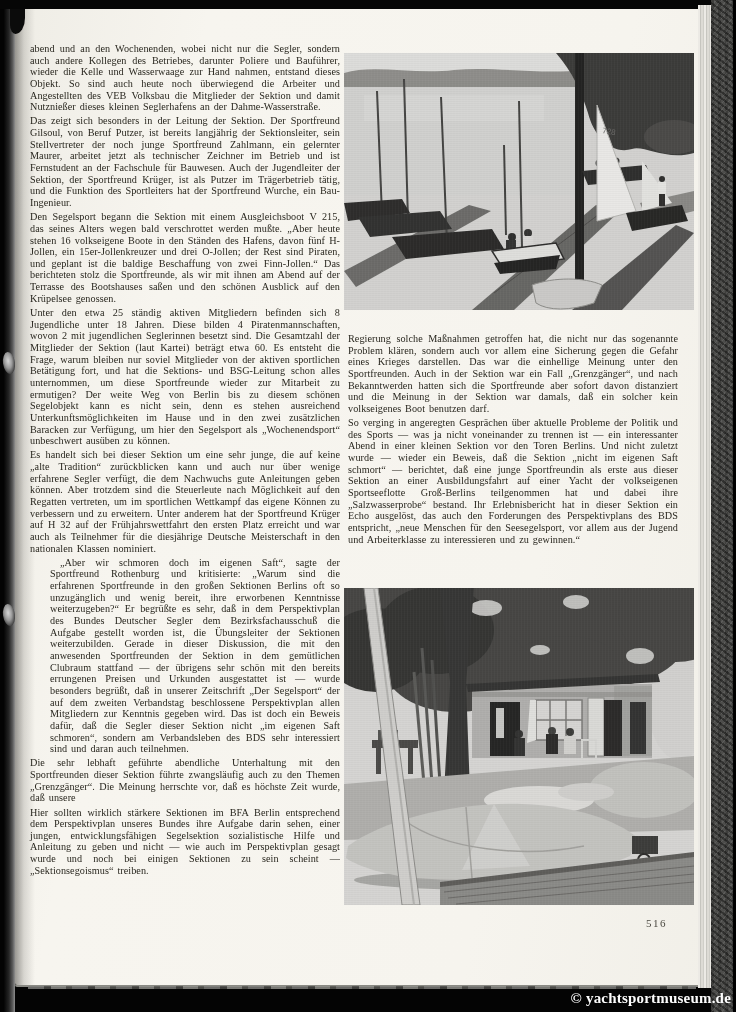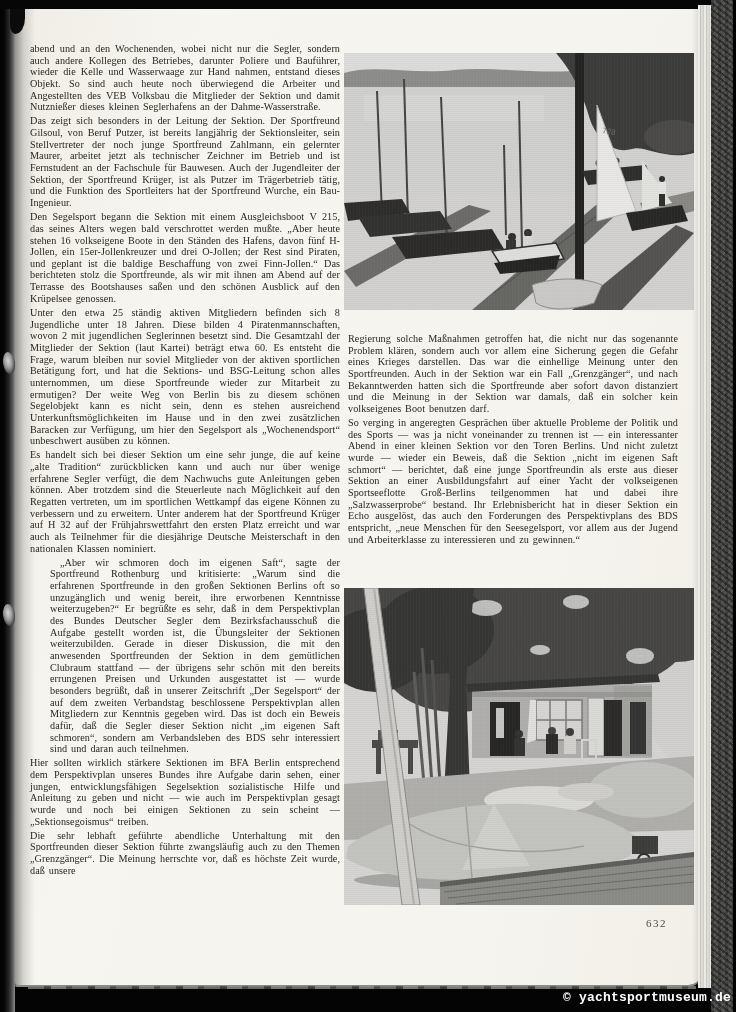--- a/index.html
+++ b/index.html
@@ -9,20 +9,21 @@
     font-family:"Liberation Serif","DejaVu Serif",serif;
   }
   .scan{position:absolute;inset:0;}
 
   
   .page{
     position:absolute;left:15px;top:9px;width:687px;height:976px;
     background:linear-gradient(100deg,#efede6 0%,#f7f5ef 22%,#f6f4ee 70%,#f1efe8 100%);
     border-radius:0 0 14px 2px;
     box-shadow:0 2px 0 #8a8a84;
+    padding-left:25px;
   }
   .page::before{ 
     content:"";position:absolute;left:0;top:0;width:20px;height:100%;
     background:linear-gradient(to right,rgba(40,38,34,.45),rgba(40,38,34,.15) 45%,rgba(40,38,34,0));
   }
   .page::after{ 
     content:"";position:absolute;right:0;top:0;width:10px;height:100%;
     background:linear-gradient(to left,rgba(60,58,52,.18),rgba(60,58,52,0));
   }
 
@@ -80,49 +81,49 @@
   .photo-top{left:329px;top:44px;width:350px;height:257px;}
   .photo-bottom{left:329px;top:579px;width:350px;height:317px;}
 
   
   .page-number{
     position:absolute;left:600px;top:908px;width:52px;text-align:right;
     font-size:11px;letter-spacing:1.5px;color:#4c4a42;
   }
   .watermark{
     position:absolute;right:5px;top:990px;color:#fdfdfd;
-    font-family:Liberation Mono, monospace;
-    font-weight:bold;font-size:13px;letter-spacing:.2px;
+    font-family:Liberation Serif, serif;
+    font-weight:bold;font-size:15px;letter-spacing:.2px;
   }
 </style>
 </head>
 <body>
 
 <div class="scan">
 
   <div class="gutter"></div>
   <div class="hole h1"></div>
   <div class="hole h2"></div>
 
   <div class="page">
     <div class="col col-left" id="col-left">
         <p class="para">abend und an den Wochenenden, wobei nicht nur die Segler, sondern auch andere Kollegen des Betriebes, darunter Poliere und Bauführer, wieder die Kelle und Wasserwaage zur Hand nahmen, entstand dieses Objekt. So sind auch heute noch überwiegend die Arbeiter und Angestellten des VEB Volksbau die Mitglieder der Sektion und damit Nutznießer dieses kleinen Seglerhafens an der Dahme-Wasserstraße.</p>
         <p class="para">Das zeigt sich besonders in der Leitung der Sektion. Der Sportfreund Gilsoul, von Beruf Putzer, ist bereits langjährig der Sektionsleiter, sein Stellvertreter der noch junge Sportfreund Zahlmann, ein gelernter Maurer, arbeitet jetzt als technischer Zeichner im Betrieb und ist Fernstudent an der Fachschule für Bauwesen. Auch der Jugendleiter der Sektion, der Sportfreund Krüger, ist als Putzer im Trägerbetrieb tätig, und die Funktion des Sportleiters hat der Sportfreund Wurche, ein Bau-Ingenieur.</p>
         <p class="para">Den Segelsport begann die Sektion mit einem Ausgleichsboot V 215, das seines Alters wegen bald verschrottet werden mußte. „Aber heute stehen 16 volkseigene Boote in den Ständen des Hafens, davon fünf H-Jollen, ein 15er-Jollenkreuzer und drei O-Jollen; der Rest sind Piraten, und geplant ist die baldige Beschaffung von zwei Finn-Jollen.“ Das berichteten stolz die Sportfreunde, als wir mit ihnen am Abend auf der Terrasse des Bootshauses saßen und den schönen Ausblick auf den Krüpelsee genossen.</p>
         <p class="para">Unter den etwa 25 ständig aktiven Mitgliedern befinden sich 8 Jugendliche unter 18 Jahren. Diese bilden 4 Piratenmannschaften, wovon 2 mit jugendlichen Seglerinnen besetzt sind. Die Gesamtzahl der Mitglieder der Sektion (laut Kartei) beträgt etwa 60. Es entsteht die Frage, warum bleiben nur soviel Mitglieder von der aktiven sportlichen Betätigung fort, und hat die Sektions- und BSG-Leitung schon alles unternommen, um diese Sportfreunde wieder zur Mitarbeit zu ermutigen? Der weite Weg von Berlin bis zu diesem schönen Segelobjekt kann es nicht sein, denn es stehen ausreichend Unterkunftsmöglichkeiten im Hause und in den zwei zusätzlichen Baracken zur Verfügung, um hier den Segelsport als „Wochenendsport“ unbeschwert ausüben zu können.</p>
         <p class="para">Es handelt sich bei dieser Sektion um eine sehr junge, die auf keine „alte Tradition“ zurückblicken kann und auch nur über wenige erfahrene Segler verfügt, die dem Nachwuchs gute Anleitungen geben können. Aber trotzdem sind die Steuerleute nach Möglichkeit auf den Regatten vertreten, um im sportlichen Wettkampf das eigene Können zu verbessern und zu erweitern. Unter anderem hat der Sportfreund Krüger auf H 32 auf der Frühjahrswettfahrt den ersten Platz erreicht und war auch als Teilnehmer für die diesjährige Deutsche Meisterschaft in den nationalen Klassen nominiert.</p>
         <p class="para indent">„Aber wir schmoren doch im eigenen Saft“, sagte der Sportfreund Rothenburg und kritisierte: „Warum sind die erfahrenen Sportfreunde in den großen Sektionen Berlins oft so unzugänglich und wenig bereit, ihre erworbenen Kenntnisse weiterzugeben?“ Er begrüßte es sehr, daß in dem Perspektivplan des Bundes Deutscher Segler dem Bezirksfachausschuß die Aufgabe gestellt worden ist, die Übungsleiter der Sektionen weiterzubilden. Gerade in dieser Diskussion, die mit den anwesenden Sportfreunden der Sektion in dem gemütlichen Clubraum stattfand — der übrigens sehr schön mit den bereits errungenen Preisen und Urkunden ausgestattet ist — wurde besonders begrüßt, daß in unserer Zeitschrift „Der Segelsport“ der auf dem zweiten Verbandstag beschlossene Perspektivplan allen Mitgliedern zur Kenntnis gegeben wird. Das ist doch ein Beweis dafür, daß die Segler dieser Sektion nicht „im eigenen Saft schmoren“, sondern am Verbandsleben des BDS sehr interessiert sind und daran auch teilnehmen.</p>
+        <p class="para">Die sehr lebhaft geführte abendliche Unterhaltung mit den Sportfreunden dieser Sektion führte zwangsläufig auch zu den Themen „Grenzgänger“. Die Meinung herrschte vor, daß es höchste Zeit wurde, daß unsere</p>
         <p class="para">Hier sollten wirklich stärkere Sektionen im BFA Berlin entsprechend dem Perspektivplan unseres Bundes ihre Aufgabe darin sehen, einer jungen, entwicklungsfähigen Segelsektion sozialistische Hilfe und Anleitung zu geben und nicht — wie auch im Perspektivplan gesagt wurde und noch bei einigen Sektionen zu sein scheint — „Sektionsegoismus“ treiben.</p>
-        <p class="para">Die sehr lebhaft geführte abendliche Unterhaltung mit den Sportfreunden dieser Sektion führte zwangsläufig auch zu den Themen „Grenzgänger“. Die Meinung herrschte vor, daß es höchste Zeit wurde, daß unsere</p>
       </div>
     <div class="col col-right" id="col-right">
         <p class="para">Regierung solche Maßnahmen getroffen hat, die nicht nur das sogenannte Problem klären, sondern auch vor allem eine Sicherung gegen die Gefahr eines Krieges darstellen. Das war die einhellige Meinung unter den Sportfreunden. Auch in der Sektion war ein Fall „Grenzgänger“, und nach Bekanntwerden hatten sich die Sportfreunde aber sofort davon distanziert und die Meinung in der Sektion war damals, daß ein solcher kein volkseigenes Boot benutzen darf.</p>
         <p class="para">So verging in angeregten Gesprächen über aktuelle Probleme der Politik und des Sports — was ja nicht voneinander zu trennen ist — ein interessanter Abend in einer kleinen Sektion vor den Toren Berlins. Und nicht zuletzt wurde — wieder ein Beweis, daß die Sektion „nicht im eigenen Saft schmort“ — berichtet, daß eine junge Sportfreundin als erste aus dieser Sektion an einer Ausbildungsfahrt auf einer Yacht der volkseigenen Sportseeflotte Groß-Berlins teilgenommen hat und dabei ihre „Salzwasserprobe“ bestand. Ihr Erlebnisbericht hat in dieser Sektion ein Echo ausgelöst, das auch den Forderungen des Perspektivplans des BDS entspricht, „neue Menschen für den Seesegelsport, vor allem aus der Jugend und Arbeiterklasse zu interessieren und zu gewinnen.“</p>
       </div>
-    <div class="page-number">632</div>
+    <div class="page-number">516</div>
 
     <figure class="photo photo-top" style="margin:0">
       <svg width="350" height="257" viewBox="0 0 350 257" xmlns="http://www.w3.org/2000/svg">
         <rect x="0" y="0" width="350" height="257" fill="#d6d4ca"></rect>
         <rect x="0" y="0" width="350" height="28" fill="#e1dfd5"></rect>
         <path d="M0,20 C30,11 70,22 110,17 C150,13 195,22 240,17 L240,34 L0,34 Z" fill="#83806f" opacity=".85"></path>
         <path d="M212,0 L350,0 L350,100 C322,108 300,92 288,96 C268,102 250,84 244,60 C238,40 228,18 212,0 Z" fill="#3b3a31"></path>
         <ellipse cx="330" cy="84" rx="30" ry="17" fill="#4a4940"></ellipse>
         <rect x="0" y="34" width="240" height="108" fill="#d4d3c9"></rect>
         <rect x="20" y="42" width="180" height="26" fill="#dcdad0" opacity=".7"></rect>

